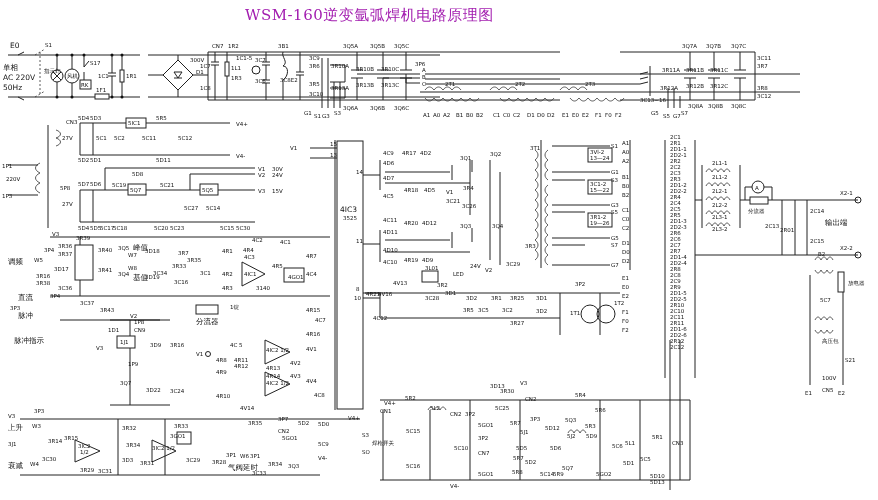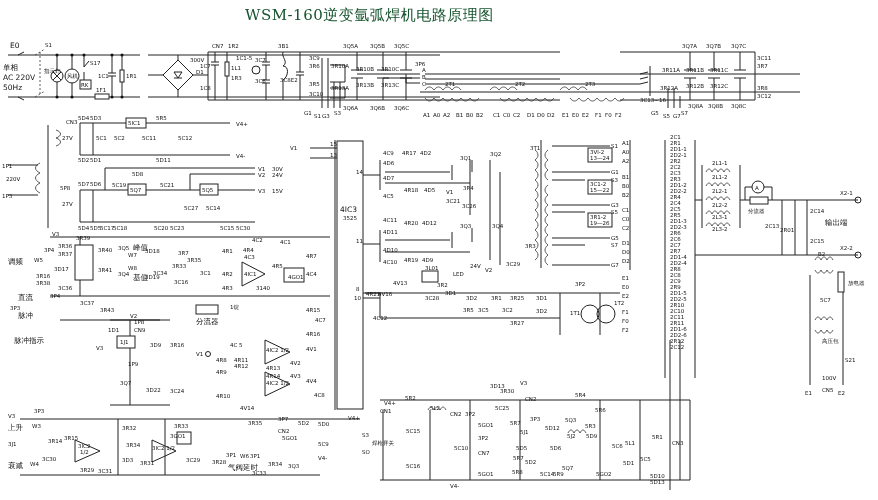--- a/index.html
+++ b/index.html
@@ -1,17 +1,17 @@
 <!DOCTYPE html>
 <html><head>
 <meta charset="utf-8">
 <style>
   html,body{margin:0;padding:0;background:#ffffff;}
   body{width:878px;height:500px;overflow:hidden;position:relative;font-family:"DejaVu Sans",sans-serif;}
-  #title{position:absolute;left:245px;top:6px;font-family:"DejaVu Serif",serif;font-size:15px;color:#14532d;letter-spacing:0.5px;white-space:nowrap;}
+  #title{position:absolute;left:245px;top:6px;font-family:"DejaVu Serif",serif;font-size:15px;color:#a21caf;letter-spacing:0.5px;white-space:nowrap;}
   svg{position:absolute;left:0;top:0;}
   .w{stroke:#222;stroke-width:1;fill:none;}
   .wt{stroke:#333;stroke-width:0.8;fill:none;}
   .box{stroke:#222;stroke-width:1;fill:#fff;}
   .dot{fill:#111;}
   .lbl{font-family:"DejaVu Sans",sans-serif;font-size:5.5px;fill:#111;}
   .cn{font-family:"DejaVu Sans",sans-serif;font-size:7.5px;fill:#111;}
 </style>
 </head>
 <body>

